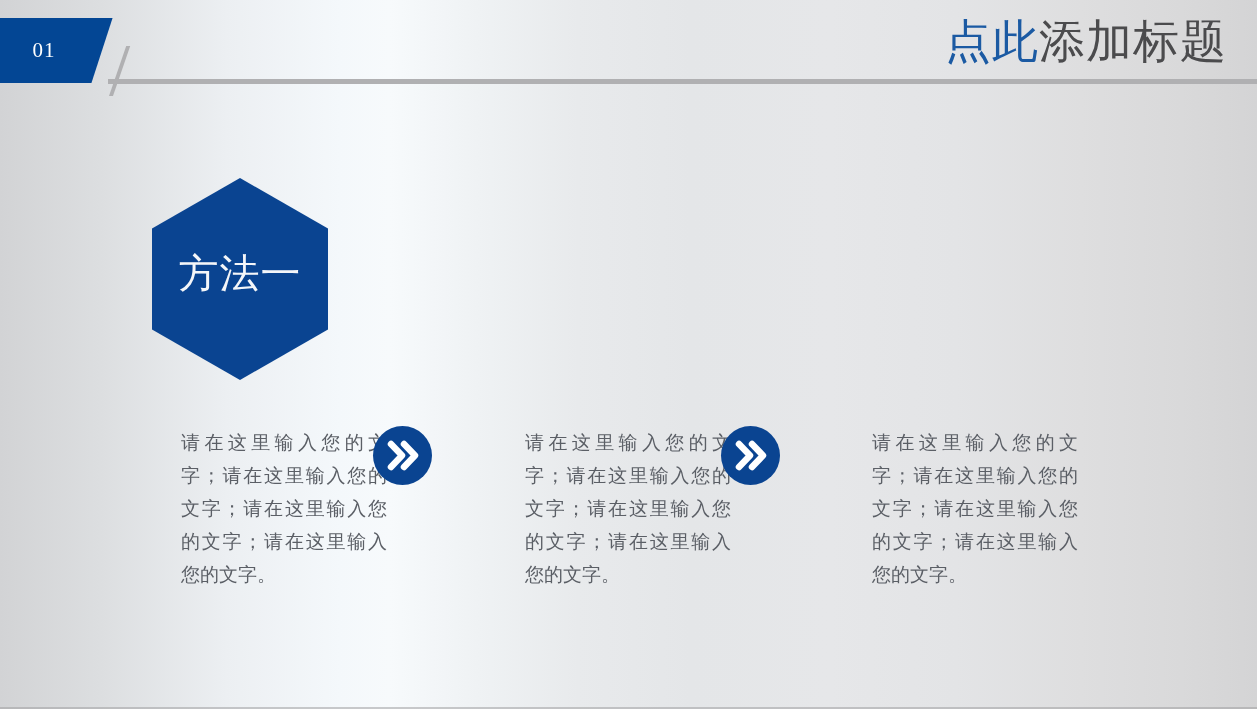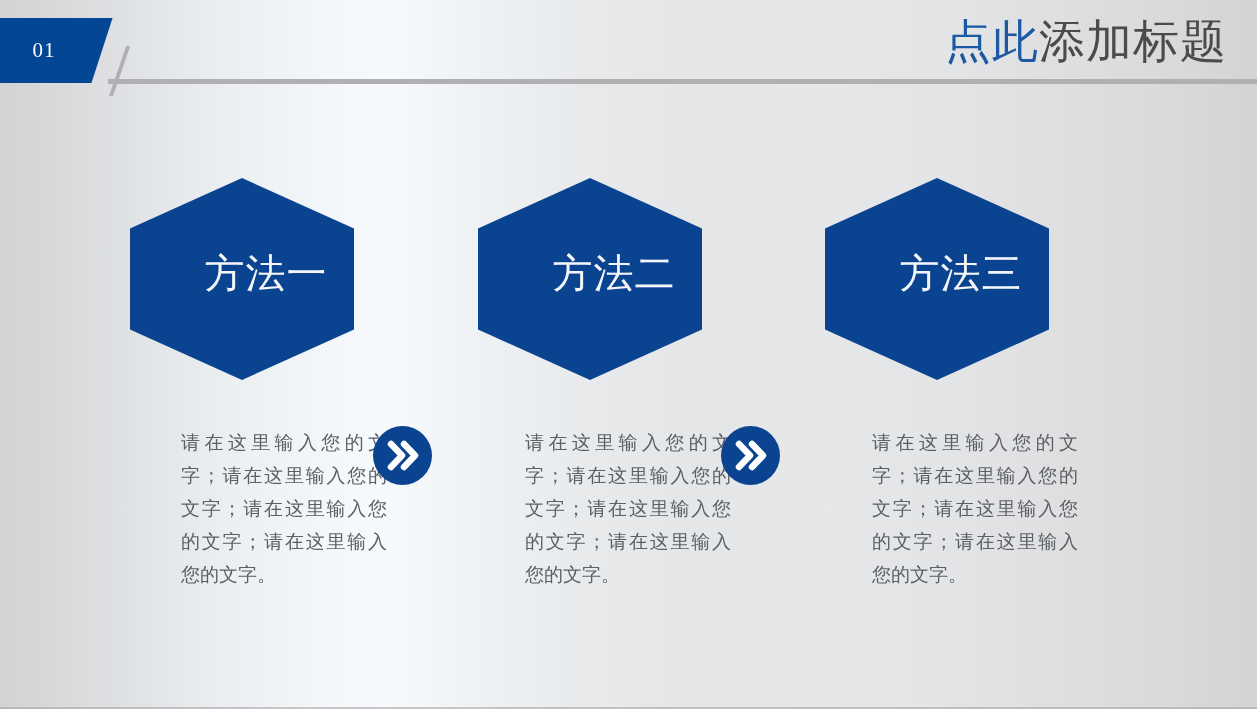--- a/index.html
+++ b/index.html
@@ -142,21 +142,20 @@
     position: relative;
     width: 176px;
     height: 202px;
     margin: 0 auto;
     background: #0a4491;
     clip-path: polygon(50% 0%, 100% 25%, 100% 75%, 50% 100%, 0% 75%, 0% 25%);
     border-radius: 12px;
     display: flex;
     align-items: center;
     justify-content: center;
-    padding-left: 48px;
   }
   .hexagon-label {
     color: #f4f6f9;
     font-family: "Liberation Serif", "DejaVu Serif", serif;
     font-size: 40px;
     letter-spacing: 1px;
     position: relative;
     top: -6px;
     white-space: nowrap;
   }
@@ -212,30 +211,24 @@
   <div class="columns">
 
     <div class="column col-0">
       <div class="hexagon">
         <span class="hexagon-label">方法一</span>
       </div>
       <div class="col-body">请在这里输入您的文字；请在这里输入您的文字；请在这里输入您的文字；请在这里输入您的文字。</div>
     </div>
 
     <div class="column col-1">
-      <div class="hexagon">
-        <span class="hexagon-label">方法二</span>
-      </div>
       <div class="col-body">请在这里输入您的文字；请在这里输入您的文字；请在这里输入您的文字；请在这里输入您的文字。</div>
     </div>
 
     <div class="column col-2">
-      <div class="hexagon">
-        <span class="hexagon-label">方法三</span>
-      </div>
       <div class="col-body">请在这里输入您的文字；请在这里输入您的文字；请在这里输入您的文字；请在这里输入您的文字。</div>
     </div>
 
     <div class="chev chev-0">
       <svg width="59" height="59" viewBox="0 0 59 59" aria-hidden="true">
         <path d="M18 18 L29 29.5 L18 41" fill="none" stroke="#ffffff" stroke-width="6.5" stroke-linecap="round" stroke-linejoin="round"></path>
         <path d="M31 18 L42 29.5 L31 41" fill="none" stroke="#ffffff" stroke-width="6.5" stroke-linecap="round" stroke-linejoin="round"></path>
       </svg>
     </div>
 

